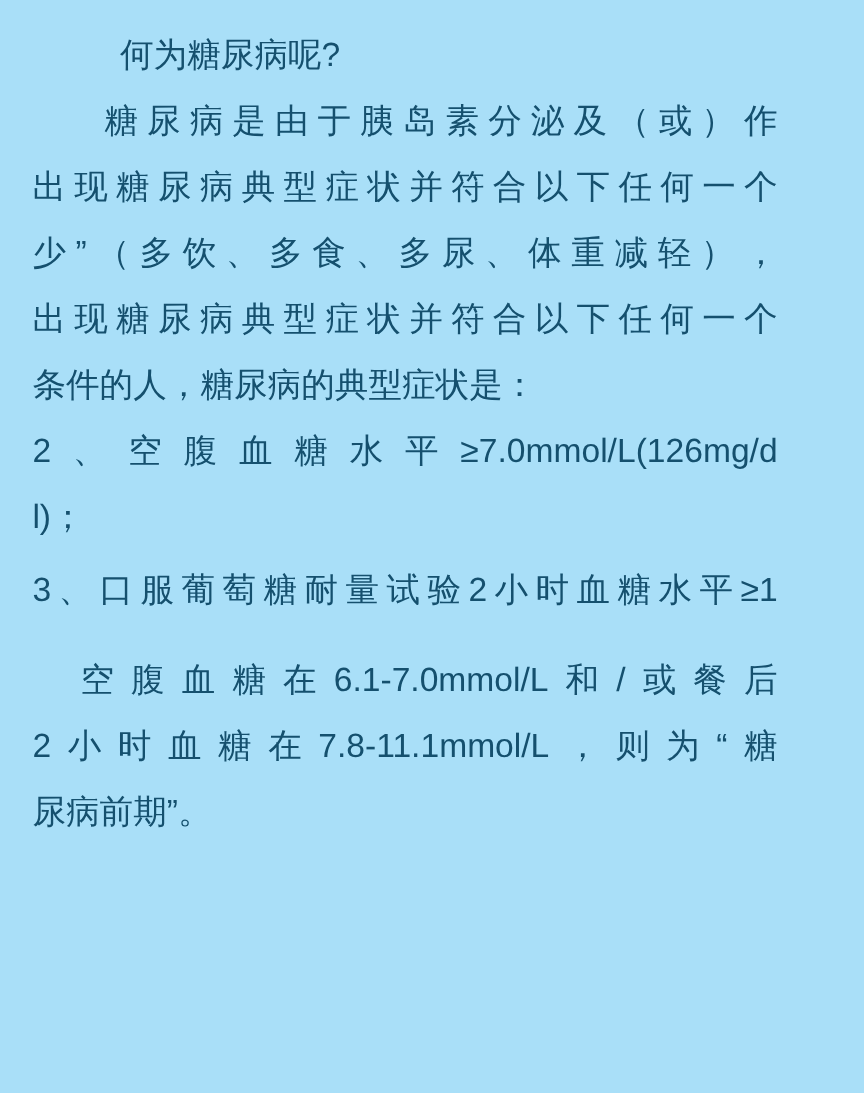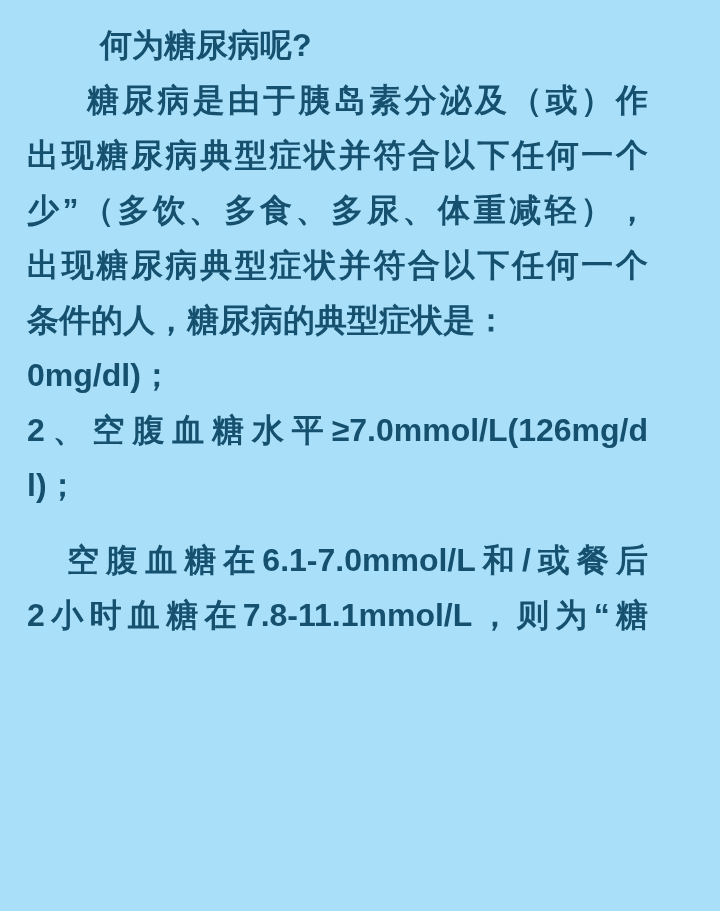--- a/index.html
+++ b/index.html
@@ -11,24 +11,24 @@
     height: 911px;
     background: var(--bg-color, #a9dff8);
     overflow: hidden;
   }
   .article {
     box-sizing: border-box;
     width: 664px;
     height: 911px;
     padding: 18px 16px 0 27px;
     font-family: "Liberation Sans", "DejaVu Sans", sans-serif;
-    font-size: 32px;
+    font-size: 28px;
     line-height: 55px;
     color: var(--text-color, #15506e);
-    font-weight: 700;
+    font-weight: 400;
   }
   .line {
     width: 100%;
     height: 55px;
     white-space: nowrap;
     text-align: left;
   }
   .line.just {
     white-space: normal;
     text-align: justify;
@@ -44,18 +44,19 @@
 </head>
 <body>
 
 <div class="article">
   <div class="line indent-lg">何为糖尿病呢?</div>
   <div class="line indent-md just">糖尿病是由于胰岛素分泌及（或）作</div>
   <div class="line just">出现糖尿病典型症状并符合以下任何一个</div>
   <div class="line just">少”（多饮、多食、多尿、体重减轻），</div>
   <div class="line just">出现糖尿病典型症状并符合以下任何一个</div>
   <div class="line">条件的人，糖尿病的典型症状是：</div>
-  <div class="line">0mg/dl)；</div>
   <div class="line just">2、空腹血糖水平≥7.0mmol/L(126mg/d</div>
   <div class="line">l)；</div>
+  <div class="line just gap-md">3、口服葡萄糖耐量试验2小时血糖水平≥1</div>
   <div class="line indent-sm just gap-sm">空腹血糖在6.1-7.0mmol/L和/或餐后</div>
   <div class="line just">2小时血糖在7.8-11.1mmol/L，则为“糖</div>
+  <div class="line">尿病前期”。</div>
 </div>
 
 </body></html>

